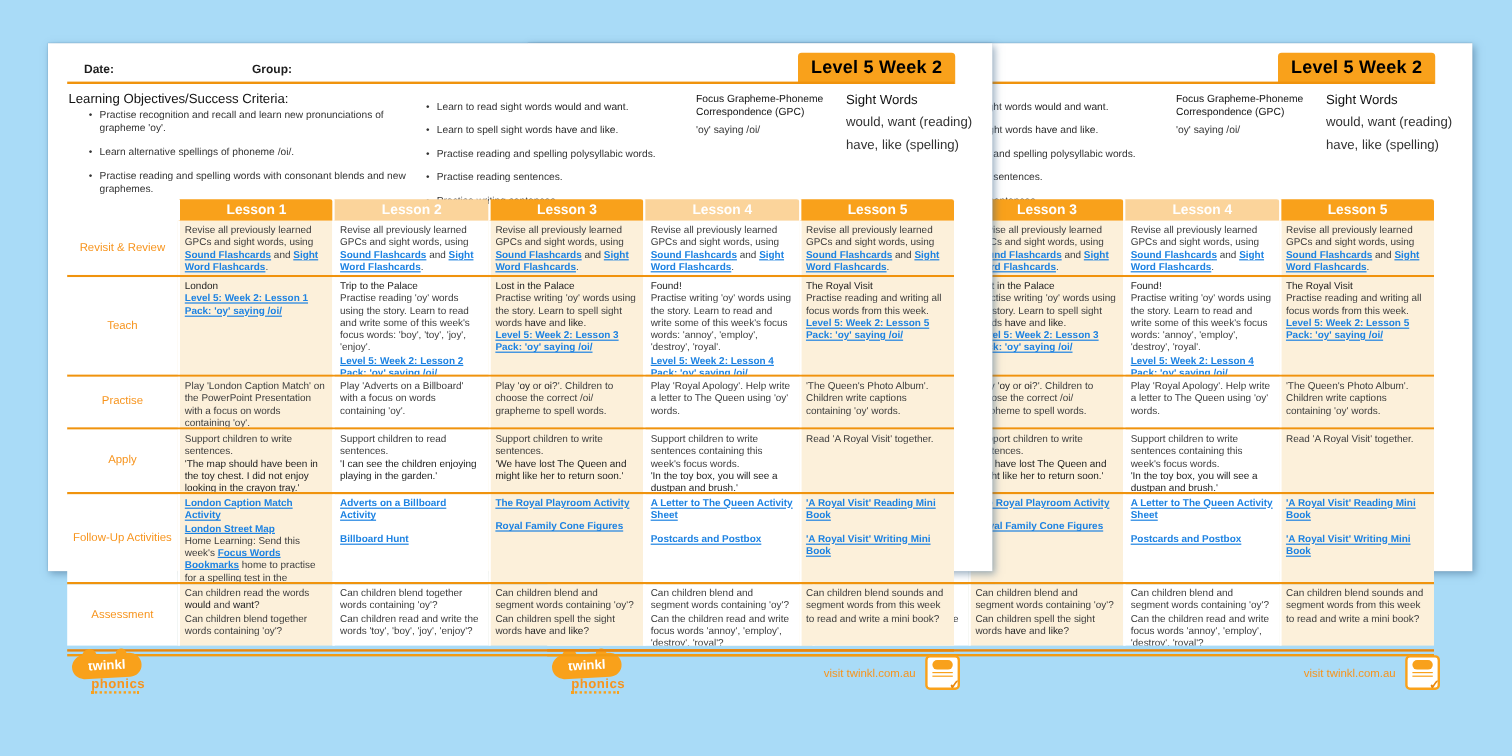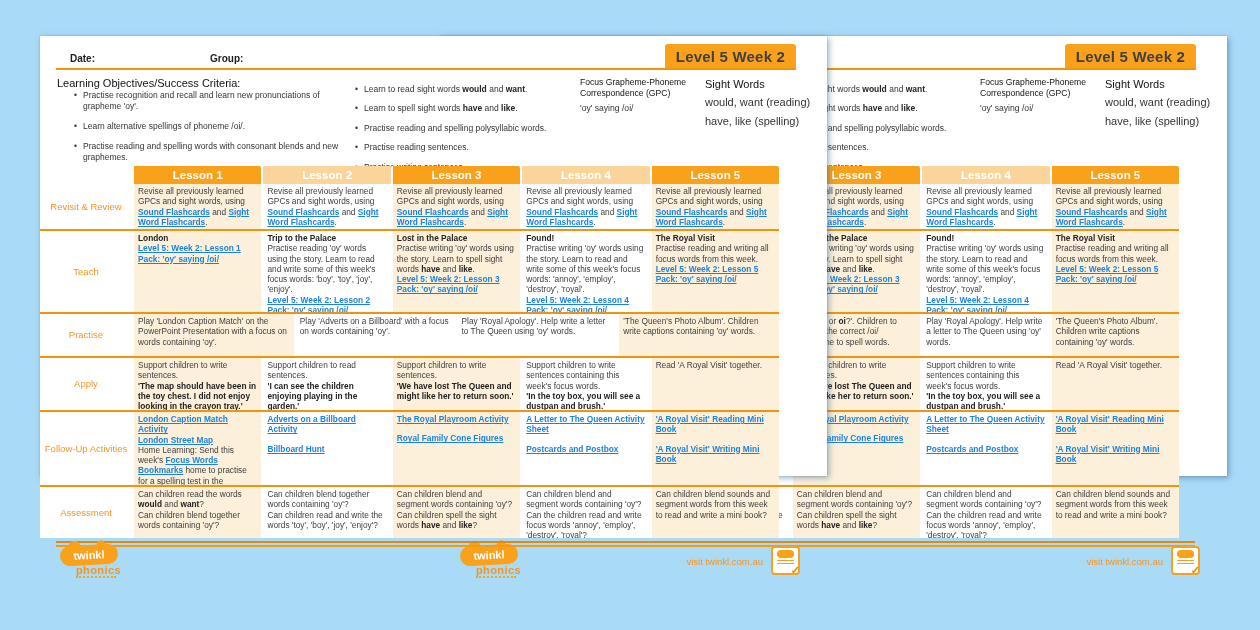--- a/index.html
+++ b/index.html
@@ -11,40 +11,40 @@
   }
   .page {
     position:absolute; top:36px; width:787px; height:440px; background:#ffffff;
     box-shadow: 2px 2px 6px rgba(60,100,135,.5), 0 0 1px rgba(80,120,150,.6);
   }
   #pageA { left:40px; z-index:2; }
   #pageB { left:440px; z-index:1; }
 
   .banner {
     position:absolute; left:625px; top:8px; width:131px; height:26px;
-    background:#F9A11B; color:#404040; font-weight:bold; font-size:15px;
+    background:#F9A11B; color:#000000; font-weight:bold; font-size:15px;
     text-align:center; line-height:26px; border-radius:3px 3px 0 0; letter-spacing:.2px;
   }
   .toprule { position:absolute; left:16px; top:32px; width:739px; height:2px; background:#F0930D; }
   .meta { position:absolute; top:17px; font-size:10px; font-weight:bold; color:#1d1d1d; }
   .meta.date { left:30px; } .meta.group { left:153px;margin-left:17px; }
 
   .obj-heading { position:absolute; left:17px; top:41px; font-size:11px; font-weight:normal; color:#111; }
   .obj-col1 { position:absolute; left:34px; top:54px; width:272px; }
   .obj-col2 { position:absolute; left:315px; top:48px; width:248px; }
   .bullet-item { display:flex; font-size:8.5px; color:#333; line-height:1.28; margin-bottom:9px; }
   .obj-col2 .bullet-item { margin-bottom:8.5px; }
   .bullet-dot { margin-right:6px; flex:none; }
 
   .gpc-block { position:absolute; left:540px; top:41px; width:130px; font-size:8.6px; color:#333; }
   .sight-block { position:absolute; left:665px; top:41px; width:118px; font-size:11px; color:#333; }
   .block-title { font-weight:normal; color:#111; line-height:1.3; }
   .block-line { margin-top:4px; line-height:1.3; }
 
-  .ptable { position:absolute; left:0; top:130px; width:739px; }
+  .ptable { position:absolute; left:16px; top:130px; width:739px; }
   .trow { display:flex; width:100%; }
   .trow.sep { border-top:2px solid #F0930D; }
   .tlabel {
     width:92px; flex:none; display:flex; align-items:center; justify-content:center;
     text-align:center; color:#F7941D; font-weight:normal; font-size:9.5px; line-height:1.25; background:#fff;
     padding:0 4px;
   }
   .tcell {
     flex:1; border-left:2px solid #fff; padding:2px 4px 1px 4px;
     font-size:8.3px; line-height:1.24; color:#3d3d3d; overflow:hidden;
@@ -54,21 +54,21 @@
   .thead { height:18px; }
   .thead .tcell {
     padding:0; display:flex; align-items:center; justify-content:center;
     color:#fff; font-weight:bold; font-size:11.5px; border-radius:2px 2px 0 0; border-left:2px solid #fff;
   }
   .hd-solid { background:#F9A11B; }
   .hd-light { background:#FBD49B; }
 
   .para { margin:0; }
   .para.spacer { height:9px; }
-  .b { font-weight:bold; color:#222; }
+  .b { font-weight:normal; color:#222; }
   .link { color:#1C82E2; font-weight:bold; text-decoration:underline; cursor:pointer; }
 
   .frule { position:absolute; left:16px; width:739px; background:#E8870F; }
   .frule.r1 { top:505px; height:2px; }
   .frule.r2 { top:509px; height:1.5px; background:#F29B12; }
 
   .visit { position:absolute; left:558px; top:520px; width:165px; text-align:right;
            color:#F7941D; font-weight:normal; font-size:9.5px; }
 
   .logo { position:absolute; left:20px; top:509px; width:100px; height:36px; }
@@ -200,20 +200,23 @@
         </div>
       </div>
       <div class="trow sep" style="height: 44px;">
         <div class="tlabel">Practise</div>
         <div class="tcell col-cream">
           <div class="para"><span>Play 'London Caption Match' on the PowerPoint Presentation with a focus on words containing 'oy'.</span></div>
         </div>
         <div class="tcell col-white">
           <div class="para"><span>Play 'Adverts on a Billboard' with a focus on words containing 'oy'.</span></div>
         </div>
+        <div class="tcell col-cream">
+          <div class="para"><span>Play '</span><span class="b">oy</span><span> or </span><span class="b">oi</span><span>?'. Children to choose the correct /oi/ grapheme to spell words.</span></div>
+        </div>
         <div class="tcell col-white">
           <div class="para"><span>Play 'Royal Apology'. Help write a letter to The Queen using 'oy' words.</span></div>
         </div>
         <div class="tcell col-cream">
           <div class="para"><span>'The Queen's Photo Album'. Children write captions containing 'oy' words.</span></div>
         </div>
       </div>
       <div class="trow sep" style="height: 54px;">
         <div class="tlabel">Apply</div>
         <div class="tcell col-cream">

